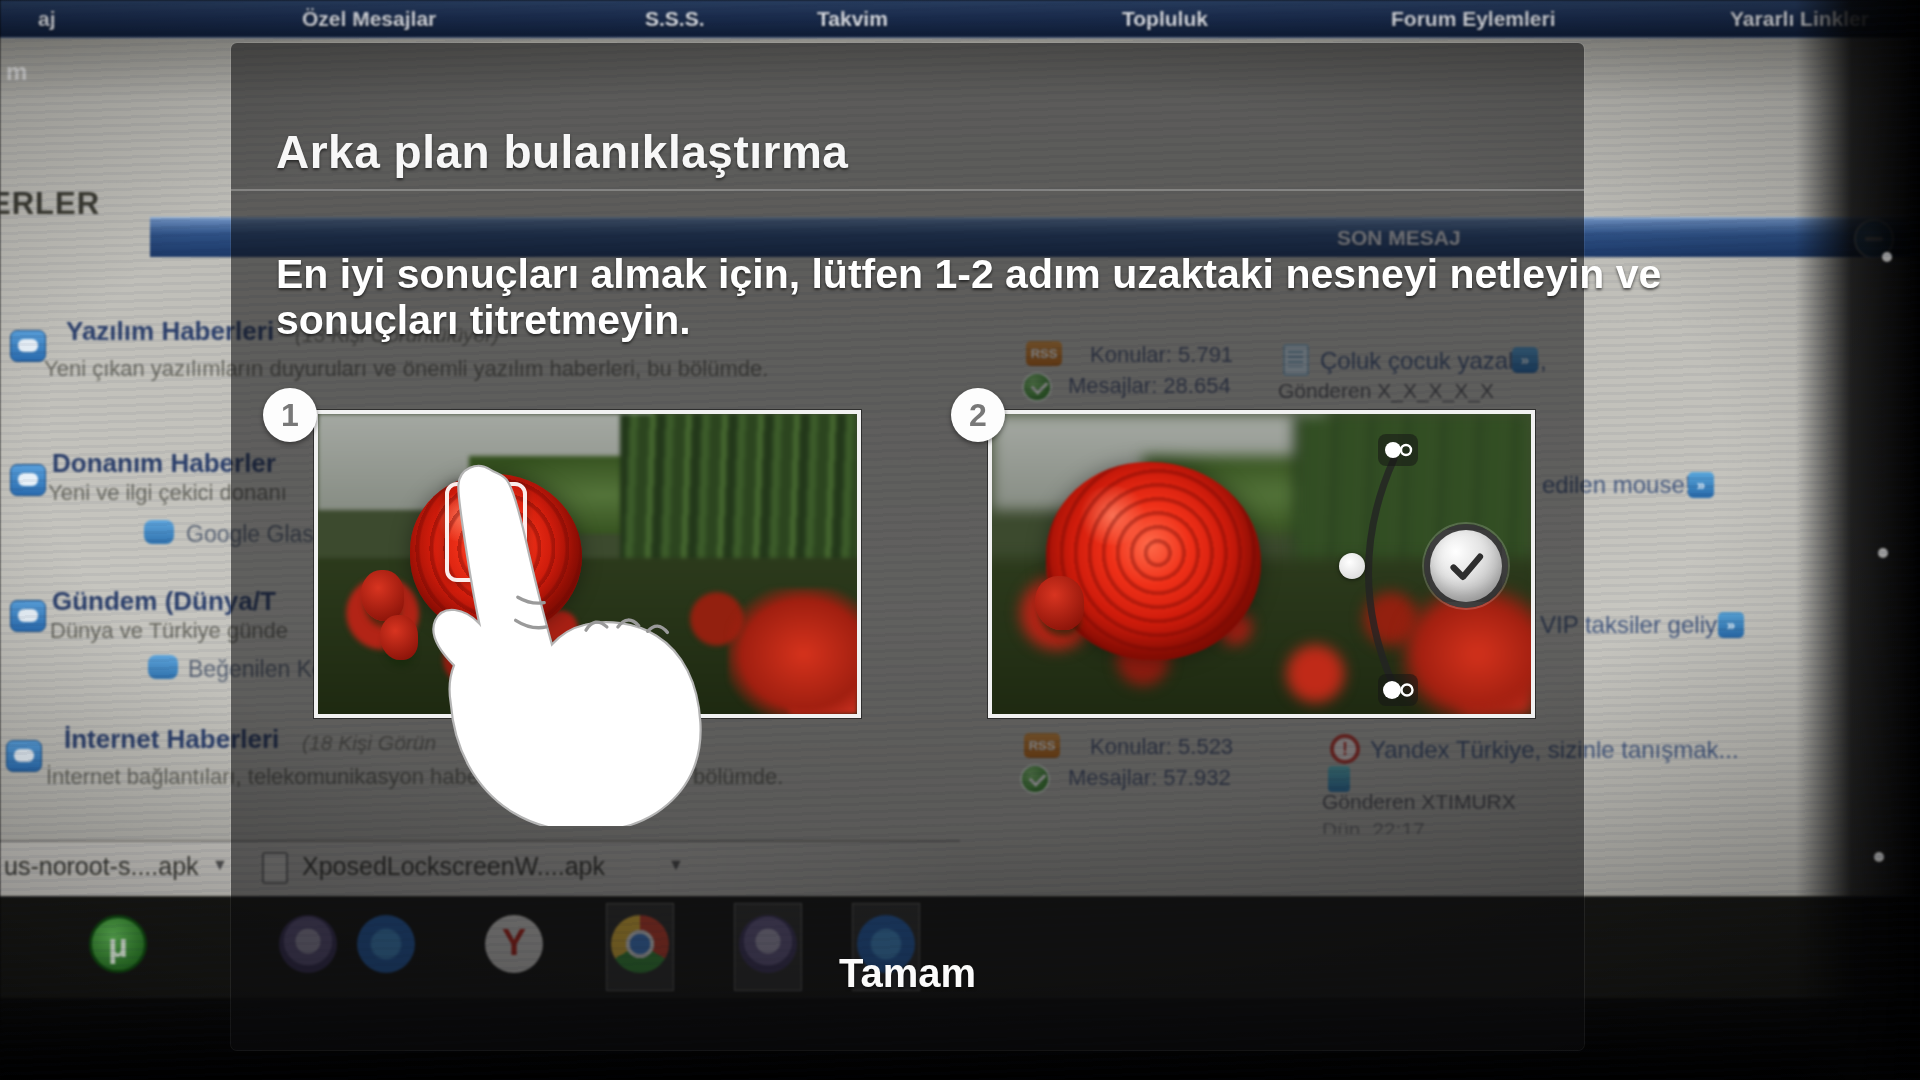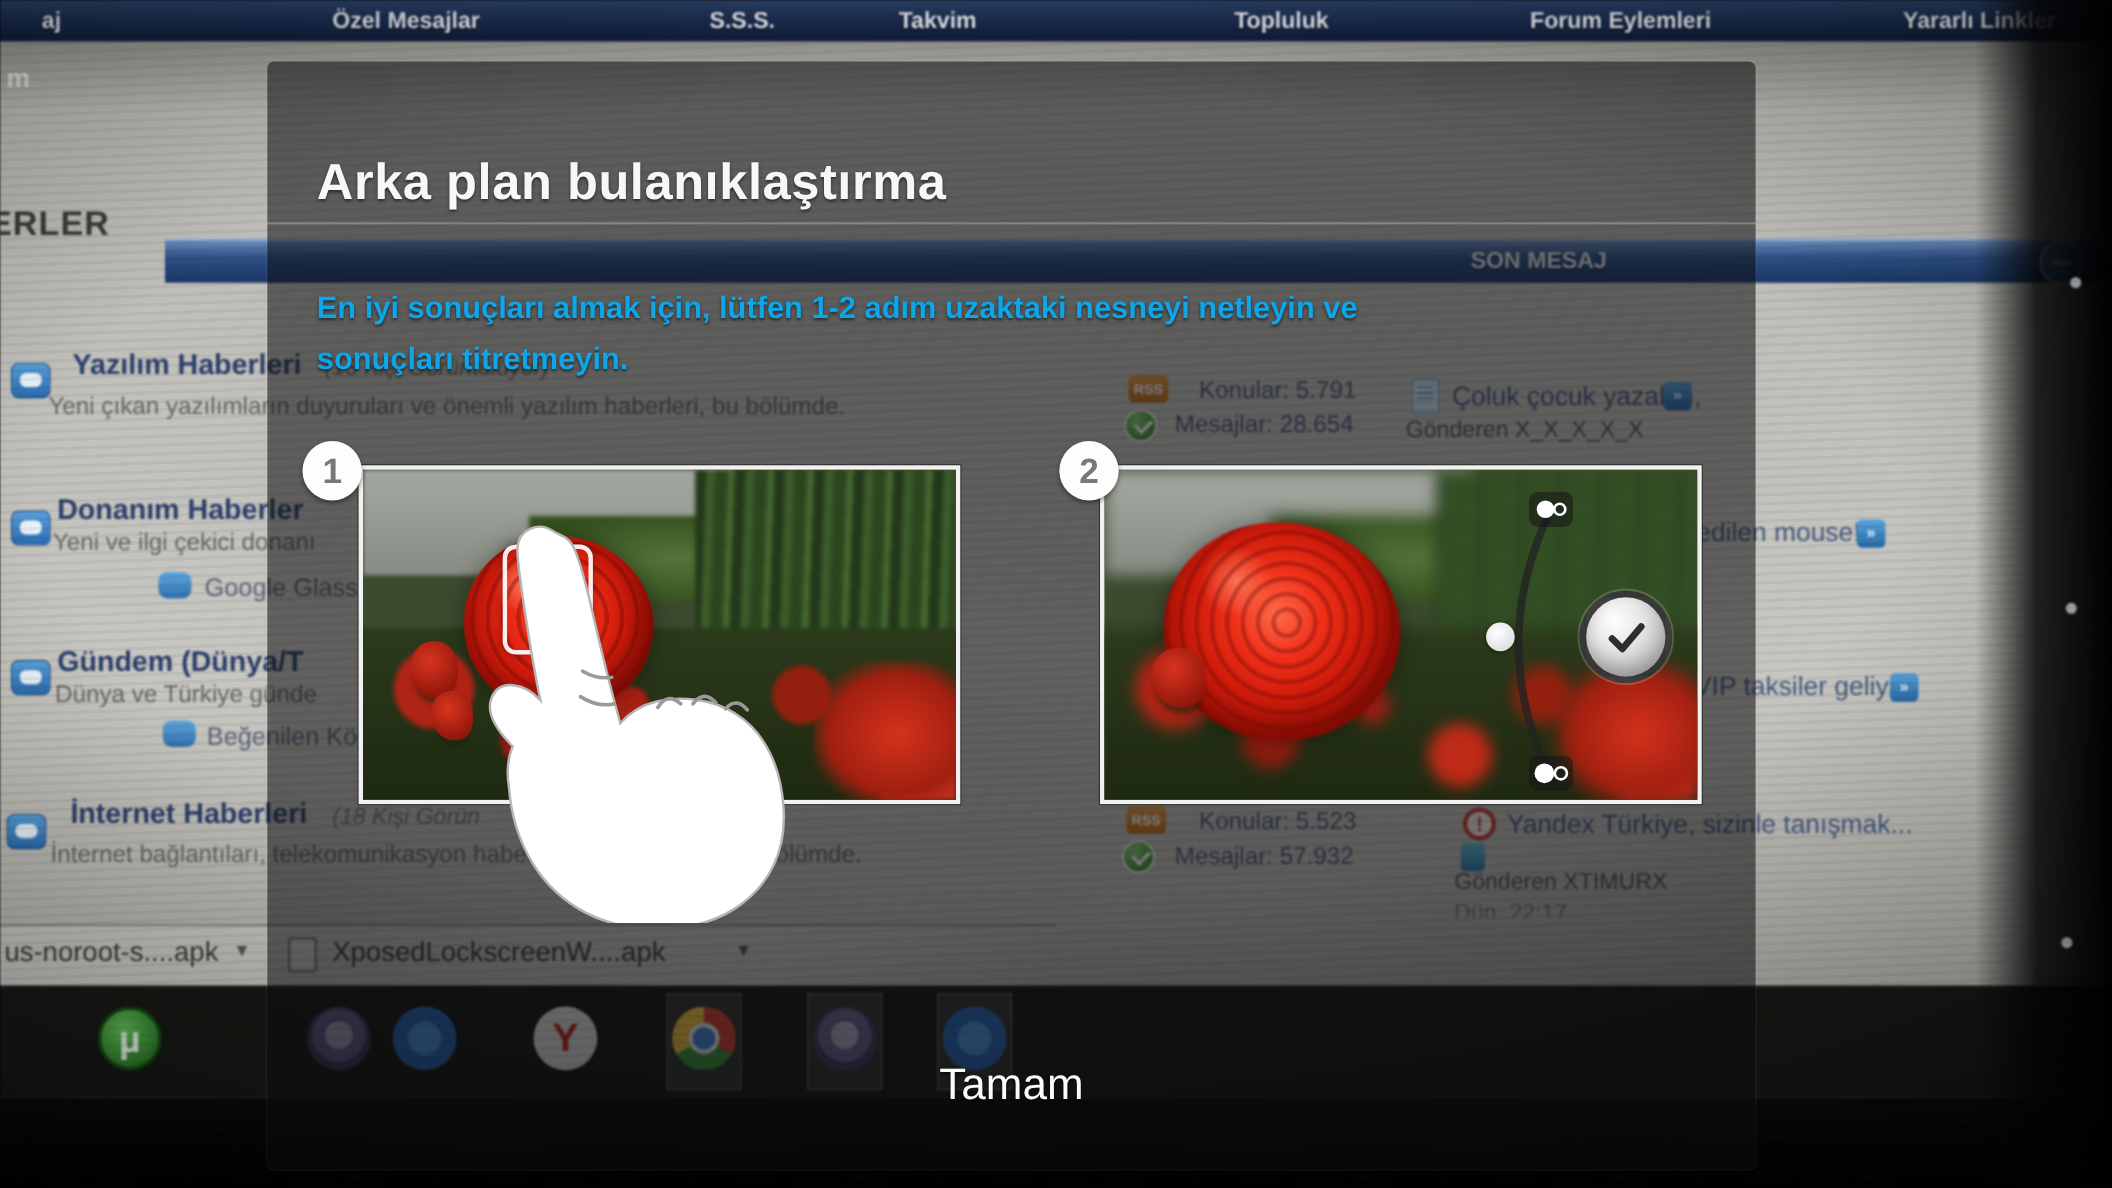--- a/index.html
+++ b/index.html
@@ -84,31 +84,31 @@
            background:linear-gradient(90deg, rgba(0,0,0,0) 0%, rgba(5,5,5,.85) 45%, #000 100%); }
   .bezel-dot { width:10px; height:10px; border-radius:50%; background:#d6d6d6; opacity:.8; }
 
   #vignette { position:absolute; inset:0; pointer-events:none;
     background:
       repeating-linear-gradient(178deg, rgba(15,25,60,0.05) 0 3px, rgba(0,0,0,0) 3px 8px),
       radial-gradient(ellipse 115% 92% at 46% 42%, rgba(0,0,0,0) 38%, rgba(0,0,0,0.28) 62%,
                       rgba(0,0,0,0.62) 80%, rgba(0,0,0,0.96) 100%); }
 
   
-  #dialog { position:absolute; left:231px; top:56px; width:1353px; height:1007px;
+  #dialog { position:absolute; left:231px; top:43px; width:1353px; height:1007px;
             background:rgba(13,13,15,0.55); border-radius:6px;
-            box-shadow:0 0 0 1px rgba(255,255,255,0.07);margin-left:12px; }
+            box-shadow:0 0 0 1px rgba(255,255,255,0.07); }
   #dlg-title { position:absolute; left:45px; top:82px; color:#f7f7f7; font-size:46px; font-weight:bold;
                letter-spacing:.5px; text-shadow:0 2px 3px rgba(0,0,0,.55); }
   #dlg-divider { position:absolute; left:0; top:146px; width:100%; height:2px;
                  background:rgba(255,255,255,0.25); }
-  .dlg-body { position:absolute; left:45px; color:#0ea5e9; font-size:28px; font-weight:600;
+  .dlg-body { position:absolute; left:45px; color:#ffffff; font-size:41px; font-weight:600;
               text-shadow:0 2px 3px rgba(0,0,0,.6); white-space:nowrap; }
   #dlg-ok { position:absolute; left:0; top:908px; width:100%; text-align:center; color:#fbfbfb;
-            font-size:40px; font-weight:normal; text-shadow:0 2px 3px rgba(0,0,0,.6); cursor:pointer; }
+            font-size:40px; font-weight:bold; text-shadow:0 2px 3px rgba(0,0,0,.6); cursor:pointer; }
   .step-badge { position:absolute; width:54px; height:54px; border-radius:50%; background:#fdfdfd;
                 color:#787878; font-size:32px; font-weight:bold; text-align:center; line-height:54px;
                 box-shadow:0 2px 5px rgba(0,0,0,.45); z-index:6; }
 
   .photo { position:absolute; width:547px; height:308px; border:4px solid #f1f1f1;
            background:#3c4a2e; overflow:hidden; box-shadow:0 0 0 1px rgba(0,0,0,.5); z-index:4; }
   .ph-sky,.ph-trees,.ph-hedge,.ph-bush,.ph-flecks,.ph-cluster,.ph-rose,.ph-bud { position:absolute; }
   .ph-sky { left:0; top:0; width:62%; height:32%; background:linear-gradient(#a4a8a2,#878d84); }
   .ph-hedge { left:28%; top:14%; width:50%; height:26%;
               background:radial-gradient(ellipse, #54743a, #35511f 75%); }

